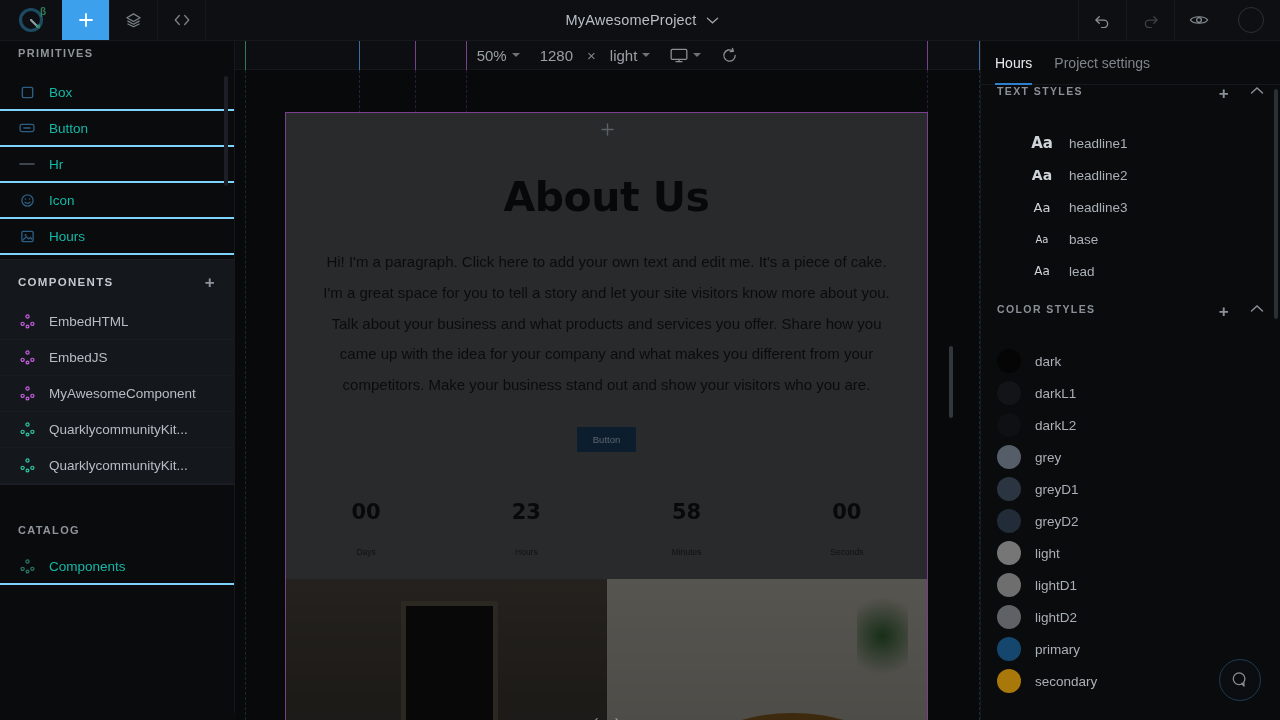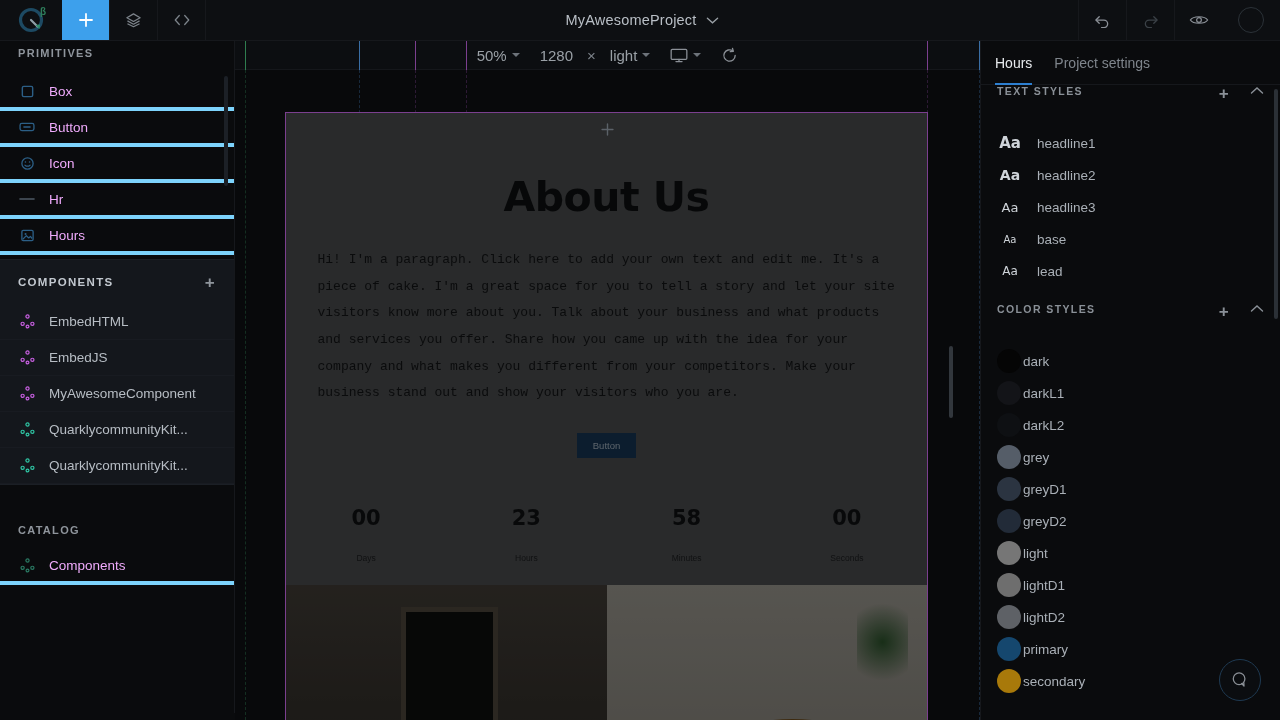--- a/index.html
+++ b/index.html
@@ -66,22 +66,22 @@
     display: flex; align-items: center; justify-content: space-between;
     padding: 0 18px; height: 38px;
     font-size: 11px; letter-spacing: 1.3px; font-weight: 700; color: #8f959c;
   }
   .sect-head.lg { height: 44px; font-size: 11.5px; color: #c2c8cf; }
   .plus-ic { font-size: 17px; color: #8f959c; cursor: pointer; line-height: 1; }
   .prim-list { padding-top: 3px; }
   .row {
     display: flex; align-items: center; gap: 13px;
     height: 36px; padding: 0 18px; cursor: pointer;
-    font-size: 13.5px; color: #f0abfc;
-    border-bottom: 4px solid #7dd3fc;
+    font-size: 13.5px; color: #14b8a6;
+    border-bottom: 2px solid #7dd3fc;
   }
   .row .ico { width: 18px; display: flex; align-items: center; justify-content: center; }
   .primitives-block { position: relative; }
   .panel-scroll {
     position: absolute; right: 6px; top: 42px; width: 4px; height: 110px;
     background: #1c2026; border-radius: 2px;
   }
   .components-block {
     background: #14171c; border-top: 1px solid #1b1f25; border-bottom: 1px solid #1b1f25;
     margin-top: 4px;
@@ -128,22 +128,22 @@
   .hero {
     background: #545454; padding: 60px 30px 34px;
     text-align: center;
   }
   .hero h1 {
     font-family: "DejaVu Sans", sans-serif;
     font-size: 41px; font-weight: 700; color: #0a0a0a; letter-spacing: -.5px;
     margin-bottom: 26px;
   }
   .hero p {
-    font-size: 13px; line-height: 2.05; color: #111; text-align: left;
-    max-width: 578px; margin: 0 auto 26px; font-family: Liberation Mono, monospace;
+    font-size: 15px; line-height: 2.05; color: #111; text-align: center;
+    max-width: 578px; margin: 0 auto 26px;
   }
   .hero-btn {
     display: inline-block; background: #14395c; color: #c4d2e0;
     font-size: 9.5px; padding: 7px 16px; border: none; cursor: pointer;
   }
   .counters {
     background: #545454; display: flex; padding: 14px 0 22px;
   }
   .counter { flex: 1; text-align: center; }
   .counter .num {
@@ -202,23 +202,23 @@
     display: flex; align-items: flex-start; padding: 0 16px; height: 42px;
     font-size: 10.5px; letter-spacing: 1.4px; font-weight: 700; color: #8a9097;
   }
   .rsect-head .sp { flex: 1; }
   .rsect-head .plus { font-size: 17px; color: #8a9097; margin-right: 20px; cursor: pointer; line-height: 1; }
   .chev { cursor: pointer; }
   .trow {
     display: flex; align-items: center; gap: 14px;
     padding: 0 16px; height: 32px; cursor: pointer; font-size: 13.5px; color: #aab0b7;
   }
-  .aa { width: 26px; text-align: center; color: #cfd4d9; font-family: "DejaVu Sans", sans-serif; }
+  .aa { width: 26px; text-align: center; color: #cfd4d9; font-family: "DejaVu Sans", sans-serif; margin-left: 32px; }
   .crow {
-    display: flex; align-items: center; gap: 2px;
+    display: flex; align-items: center; gap: 14px;
     padding: 0 16px; height: 32px; cursor: pointer; font-size: 13.5px; color: #aab0b7;
   }
   .sw { width: 24px; height: 24px; border-radius: 50%; flex: none; }
   .right-scroll {
     position: absolute; right: 2px; top: 48px; width: 4px; height: 230px;
     background: #2b3036; border-radius: 2px;
   }
 
   .helpbtn {
     position: absolute; right: 19px; bottom: 19px;
@@ -317,37 +317,37 @@
             <svg width="16" height="12" viewBox="0 0 18 12">
                 <rect x="1.2" y="2" width="15.6" height="8" rx="2" fill="none" stroke="#2c5f86" stroke-width="1.5"></rect>
                 <path d="M5.5 6 H12.5" stroke="#2c5f86" stroke-width="1.5" stroke-linecap="round"></path>
               </svg>
           </span>
           <span>Button</span>
         </div>
 
         <div class="row">
           <span class="ico">
+            <svg width="16" height="4" viewBox="0 0 16 4">
+                <path d="M1 2 H15" stroke="#4e5a64" stroke-width="1.6" stroke-linecap="round"></path>
+              </svg>
+          </span>
+          <span>Hr</span>
+        </div>
+
+        <div class="row">
+          <span class="ico">
             <svg width="15" height="15" viewBox="0 0 16 16">
                 <circle cx="8" cy="8" r="6" fill="none" stroke="#2c5f86" stroke-width="1.4"></circle>
                 <circle cx="5.8" cy="6.4" r=".85" fill="#2c5f86"></circle>
                 <circle cx="10.2" cy="6.4" r=".85" fill="#2c5f86"></circle>
                 <path d="M5.3 9.8 Q8 12 10.7 9.8" fill="none" stroke="#2c5f86" stroke-width="1.3" stroke-linecap="round"></path>
               </svg>
           </span>
           <span>Icon</span>
-        </div>
-
-        <div class="row">
-          <span class="ico">
-            <svg width="16" height="4" viewBox="0 0 16 4">
-                <path d="M1 2 H15" stroke="#4e5a64" stroke-width="1.6" stroke-linecap="round"></path>
-              </svg>
-          </span>
-          <span>Hr</span>
         </div>
 
         <div class="row">
           <span class="ico">
             <svg width="15" height="15" viewBox="0 0 16 16">
                 <rect x="2" y="2.6" width="12" height="10.8" rx="1.4" fill="none" stroke="#2c5f86" stroke-width="1.4"></rect>
                 <circle cx="5.9" cy="6.3" r="1.1" fill="#2c5f86"></circle>
                 <path d="M3 12 L6.8 8.2 L9.3 10.6 L11.1 9 L13 11.2" fill="none" stroke="#2c5f86" stroke-width="1.3" stroke-linejoin="round"></path>
               </svg>
           </span>

